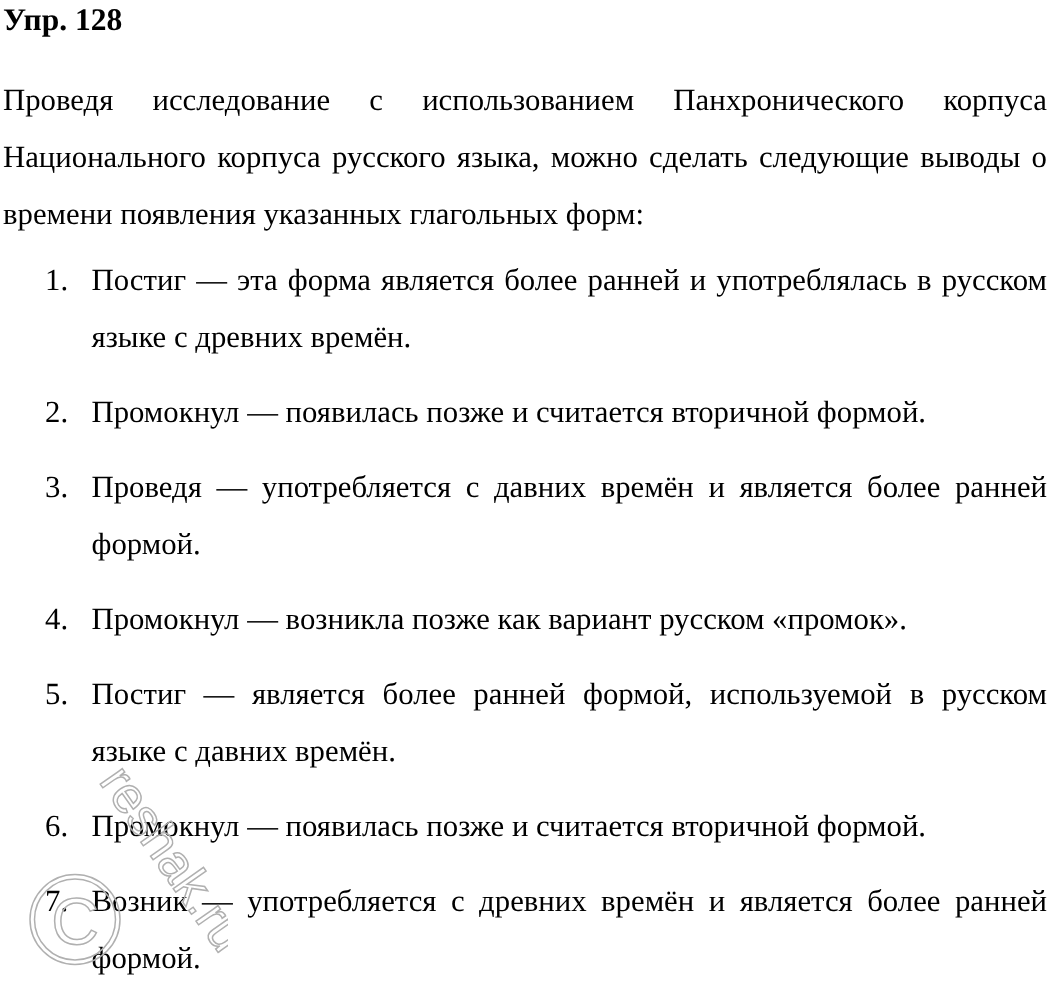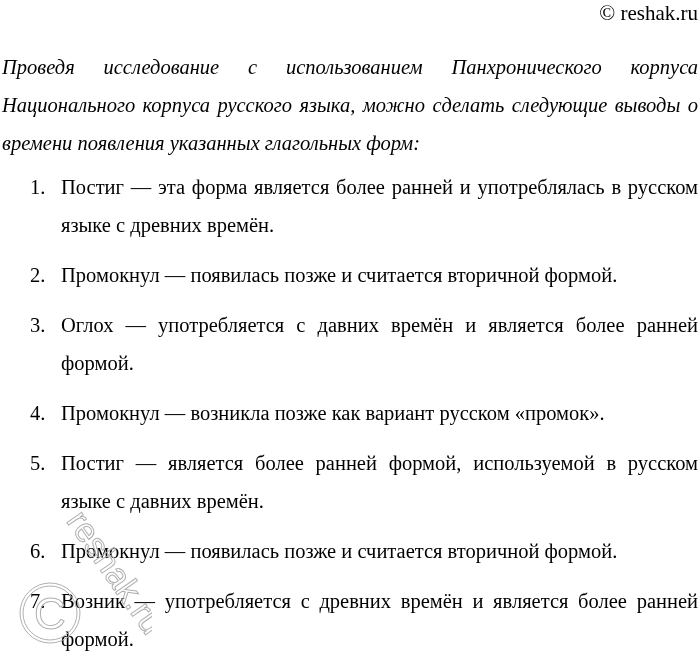--- a/index.html
+++ b/index.html
@@ -14,21 +14,20 @@
     font-weight: bold; font-size: 21px; letter-spacing: 0px;
   }
   .copyright {
     position: absolute; right: 2px; top: 1px;
     font-size: 21px;
   }
   .intro {
     position: absolute; left: 2px; top: 48px; width: 696px;
     font-size: 20.5px; line-height: 38px; text-align: justify;
     text-align-last: left;
-    font-style: italic;
   }
   .list {
     position: absolute; left: 0; top: 168px; width: 700px;
     margin: 0; padding: 0; list-style: none;
   }
   .item {
     position: relative; padding-left: 61px; padding-right: 2px;
     font-size: 20.5px; line-height: 38px; text-align: justify;
     margin-bottom: 12px;
   }
@@ -37,34 +36,34 @@
   .term { font-weight: normal; }
   .watermark {
     position: absolute; left: 12px; top: 505px; width: 140px; height: 150px;
     pointer-events: none;
   }
 </style>
 </head>
 <body>
 
 <div class="header">
-  <div class="copyright">© reshak.ru</div>
+  <div class="ex-title">Упр. 128</div>
 </div>
 
 <div class="intro">Проведя исследование с использованием Панхронического корпуса Национального корпуса русского языка, можно сделать следующие выводы о времени появления указанных глагольных форм:</div>
 
 <ol class="list">
   <li class="item">
     <span class="num">1.</span><span class="term">Постиг</span><span> — эта форма является более ранней и употреблялась в русском языке с древних времён.</span>
   </li>
   <li class="item single">
     <span class="num">2.</span><span class="term">Промокнул</span><span> — появилась позже и считается вторичной формой.</span>
   </li>
   <li class="item">
-    <span class="num">3.</span><span class="term">Оглох</span><span> — употребляется с давних времён и является более ранней формой.</span>
+    <span class="num">3.</span><span class="term">Проведя</span><span> — употребляется с давних времён и является более ранней формой.</span>
   </li>
   <li class="item single">
     <span class="num">4.</span><span class="term">Промокнул</span><span> — возникла позже как вариант русском «промок».</span>
   </li>
   <li class="item">
     <span class="num">5.</span><span class="term">Постиг</span><span> — является более ранней формой, используемой в русском языке с давних времён.</span>
   </li>
   <li class="item single">
     <span class="num">6.</span><span class="term">Промокнул</span><span> — появилась позже и считается вторичной формой.</span>
   </li>

